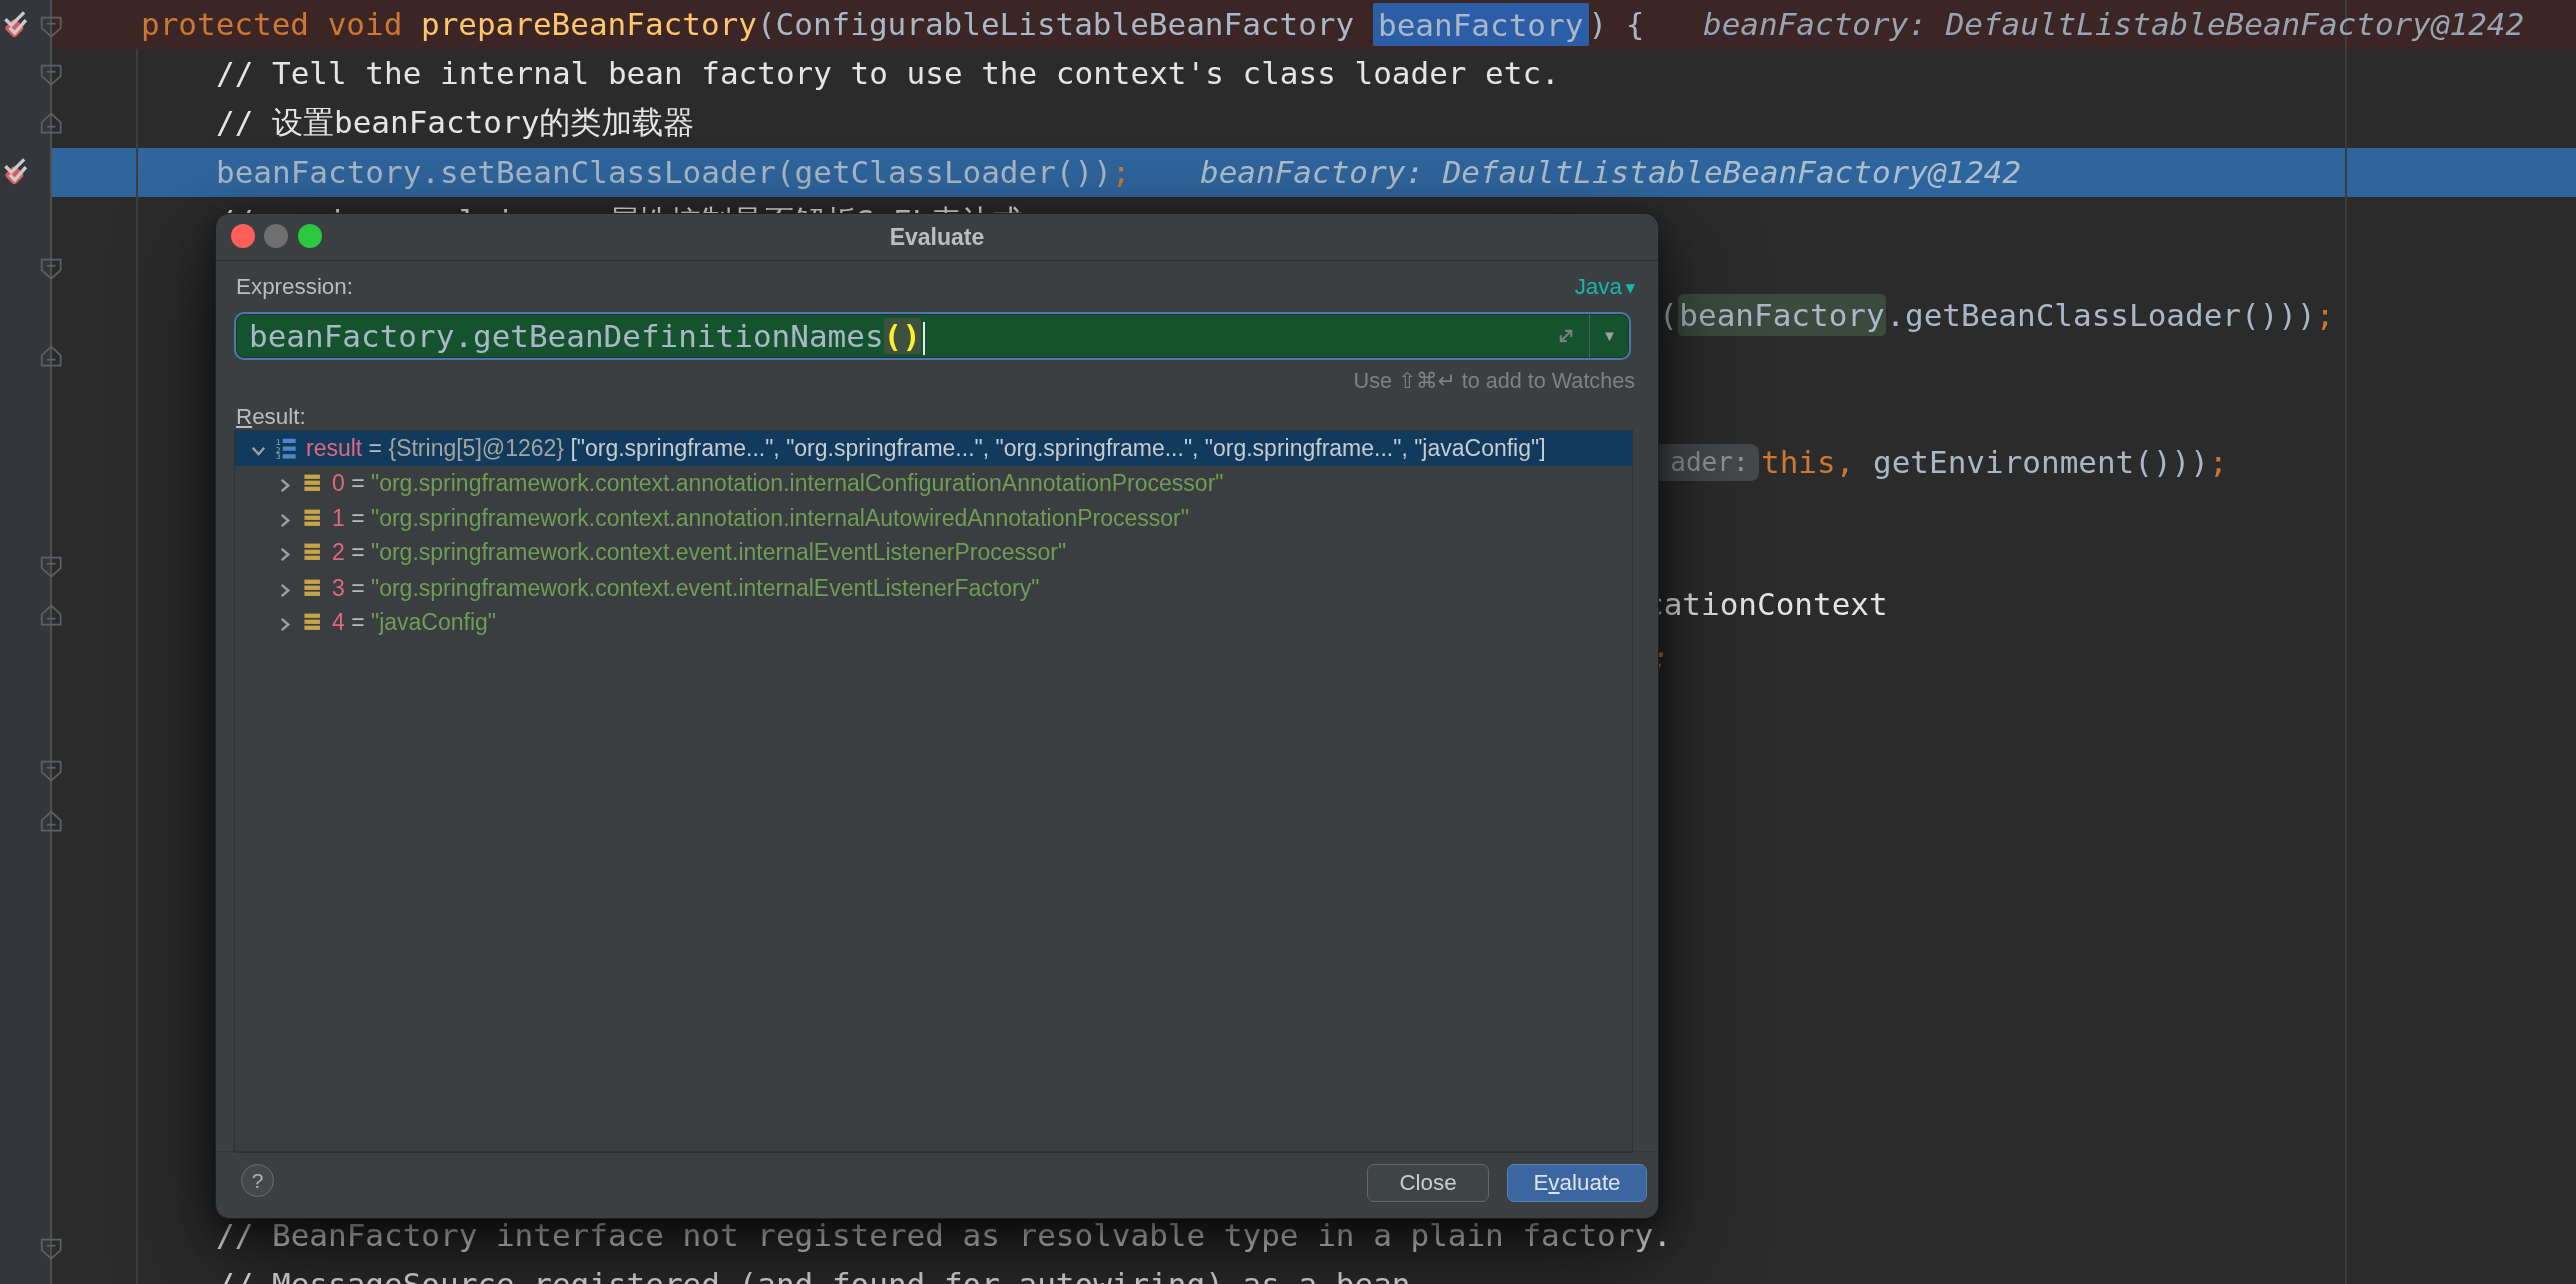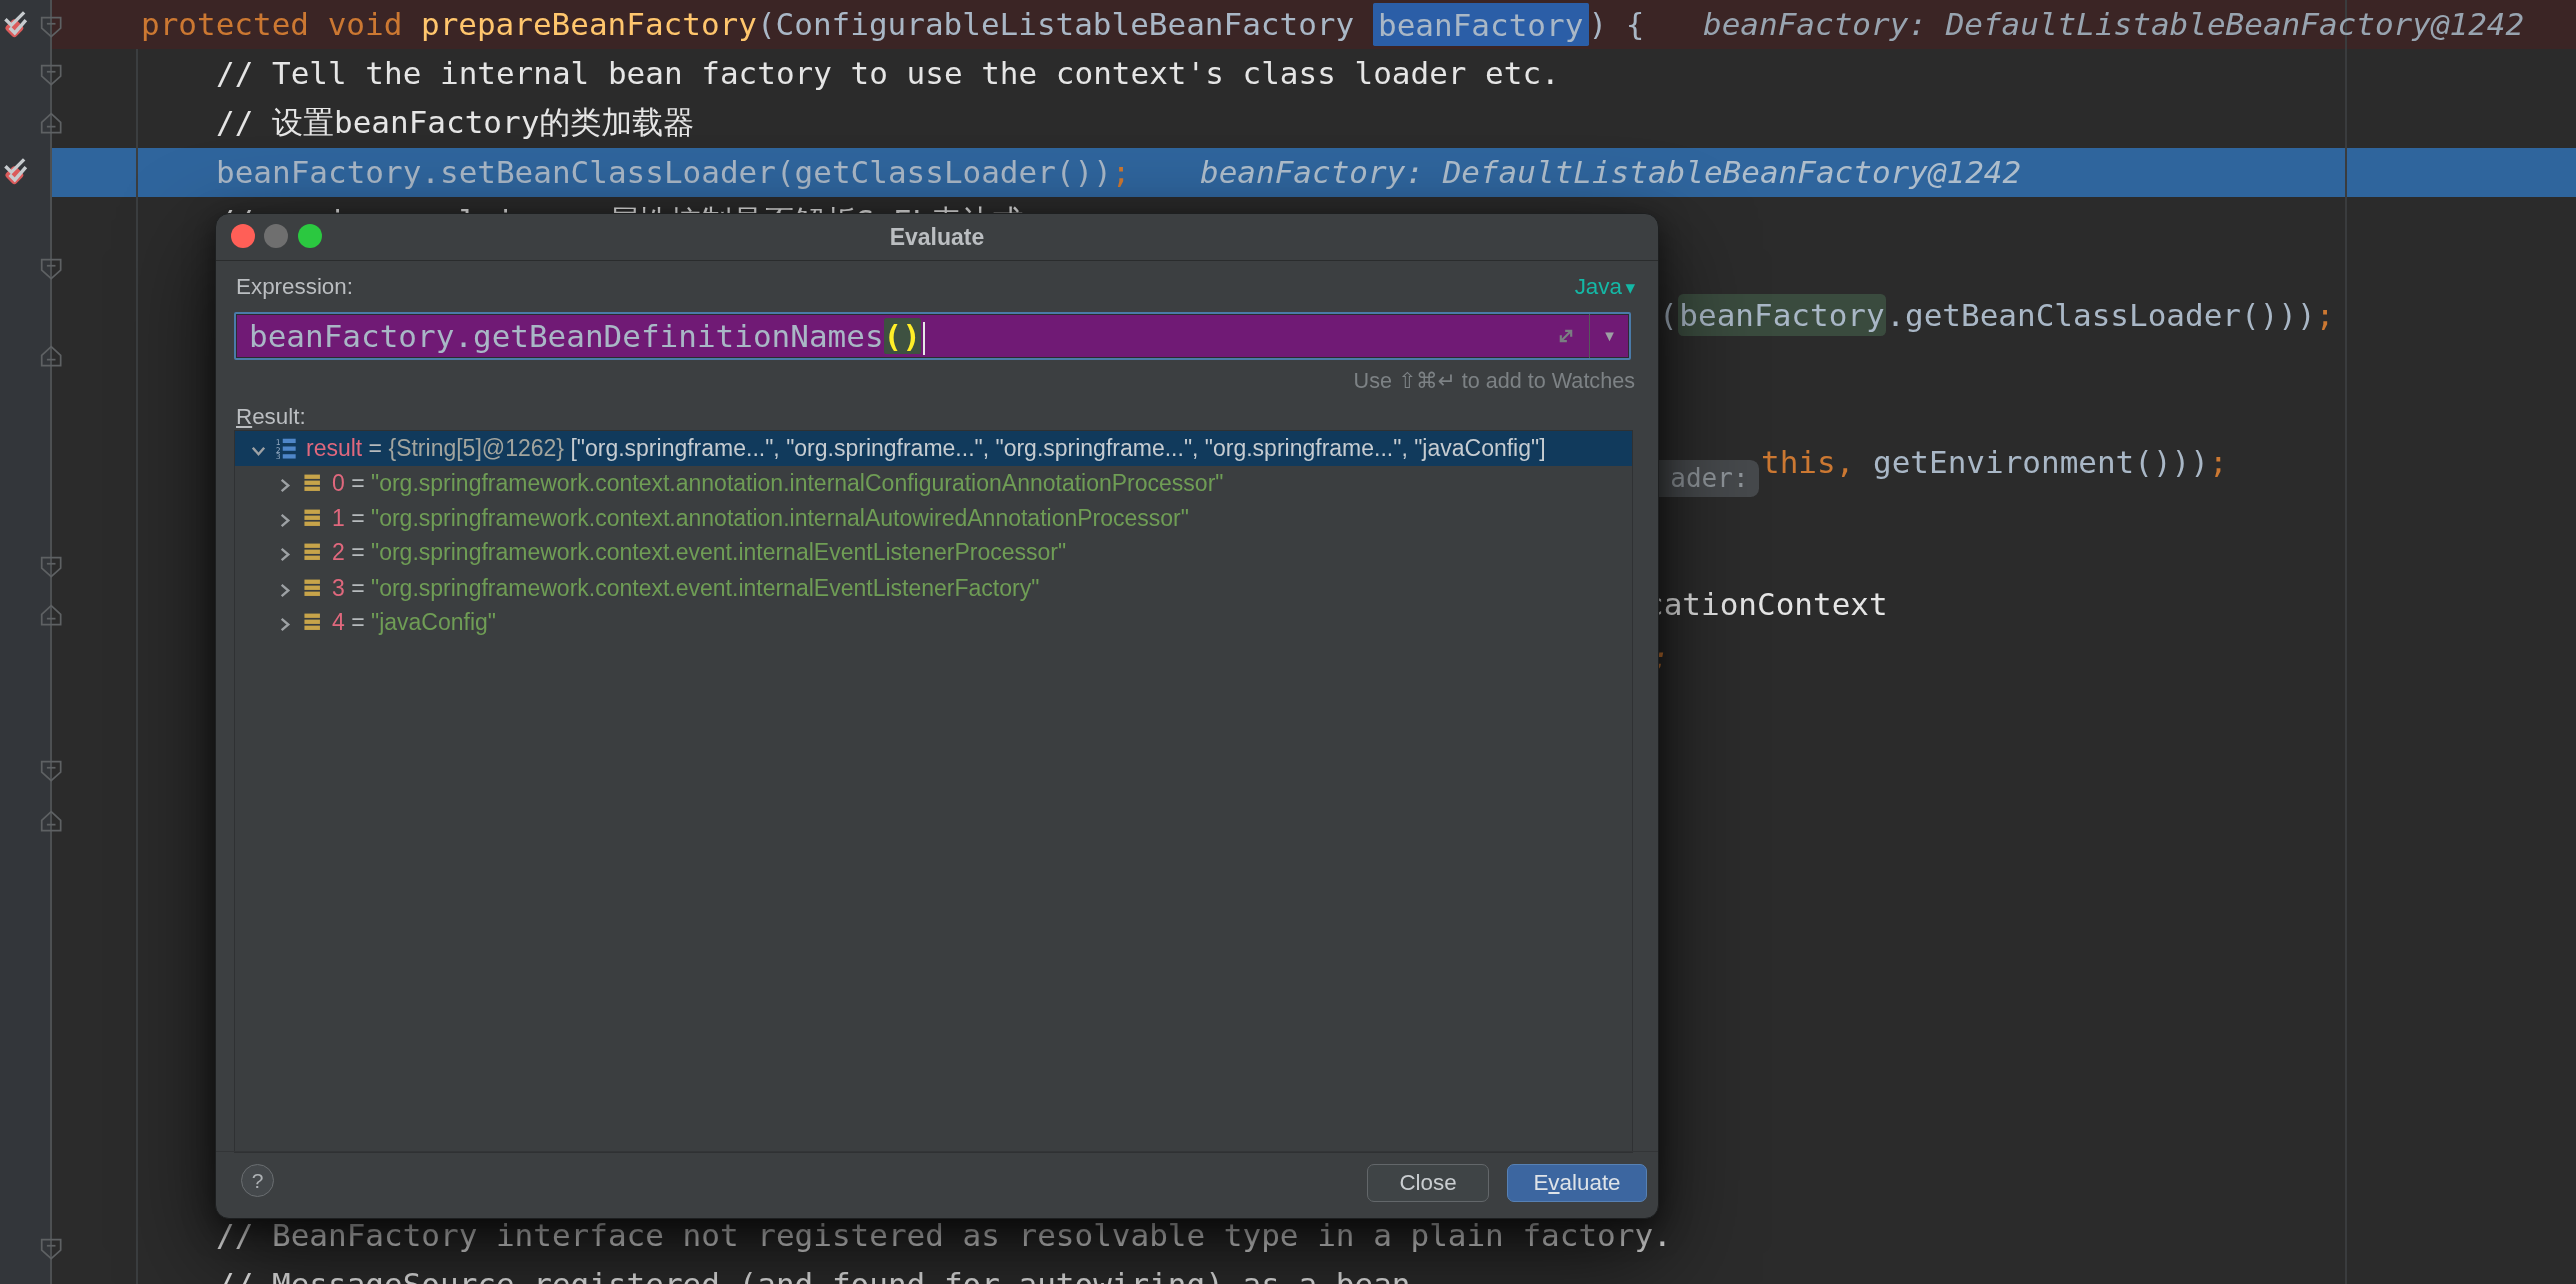--- a/index.html
+++ b/index.html
@@ -23,42 +23,42 @@
   .tk-kw{color:#cc7832;}
   .tk-method{color:#ffc66d;}
   .tk-plain{color:#a9b7c6;}
   .tk-semi{color:#cc7832;}
   .tk-selected{background:#2b5ea7;padding:3.5px 5.2px;border-radius:1.7px;}
   .tk-hl{background:#3a4b3e;border-radius:5.2px;padding:2.6px 1.7px;}
   .hint{position:absolute;height:49px;line-height:49px;font-size:31px;font-style:italic;
         color:#98a4b0;white-space:pre;}
   .hint.on-blue{color:#aebdcb;}
   .pill{position:absolute;background:#46494c;color:#8f959a;border-radius:0 8.6px 8.6px 0;
-        font-size:26px;line-height:37px;height:37px;padding:0 10.4px 0 17.3px;margin-top:16px;}
+        font-size:26px;line-height:37px;height:37px;padding:0 10.4px 0 17.3px;}
 
   
   .dialog{position:absolute;left:215px;top:213px;width:1442px;height:1004px;background:#3c3f41;
           border:0.9px solid #1d1f20;border-radius:14px;
           box-shadow:0 35px 95px rgba(0,0,0,.65),0 8.6px 29px rgba(0,0,0,.5);
           font-family:"Liberation Sans","DejaVu Sans",sans-serif;}
   .titlebar{position:relative;height:46px;border-bottom:0.9px solid #2a2c2d;}
   .lights{position:absolute;left:14.7px;top:9.5px;display:flex;gap:9.5px;}
   .light{width:24px;height:24px;border-radius:50%;}
   .light.red{background:#ff5f57;}
   .light.gray{background:#6f6f6f;}
   .light.green{background:#2bc840;}
   .dlg-title{text-align:center;line-height:46px;font-size:23px;font-weight:700;color:#bbbec1;}
 
   .lbl{position:absolute;font-size:22.4px;color:#bbbec1;}
   .lbl-expression{left:20px;top:60px;}
   .java-select{position:absolute;right:23px;top:60px;font-size:22.4px;color:#14b8a6;cursor:default;}
   .java-caret{font-size:19px;margin-left:3.5px;}
 
-  .expr-field{position:absolute;left:18px;top:98px;width:1393px;height:44px;background:#701a75;
-              border:2.6px solid #4a7ba9;border-radius:2px;box-shadow:inset 0 0 0 0.9px #2a2c2d;}
+  .expr-field{position:absolute;left:18px;top:98px;width:1393px;height:44px;background:#14532d;
+              border:2.6px solid #4a7ba9;border-radius:10px;box-shadow:inset 0 0 0 0.9px #2a2c2d;}
   .expr-text{position:absolute;left:13px;top:0;height:44px;line-height:44px;
              font-family:"DejaVu Sans Mono",monospace;font-size:31px;white-space:pre;color:#a9b7c6;}
   .tk-paren{color:#ffef28;font-weight:bold;background:#3e5141;border-radius:2.6px;}
   .caret{display:inline-block;width:2.6px;height:33px;background:#e8e8e8;vertical-align:middle;margin-left:1.7px;}
   .expand-ico{position:absolute;right:50px;top:8.6px;width:26px;height:26px;}
   .combo{position:absolute;right:0;top:0;bottom:0;width:39px;border-left:0.9px solid #56595b;
          display:flex;align-items:center;justify-content:center;color:#9da1a4;font-size:14.7px;}
 
   .watches-hint{position:absolute;right:23px;top:154px;font-size:21.6px;color:#7d8285;}
   .lbl-result{left:20px;top:190px;}

